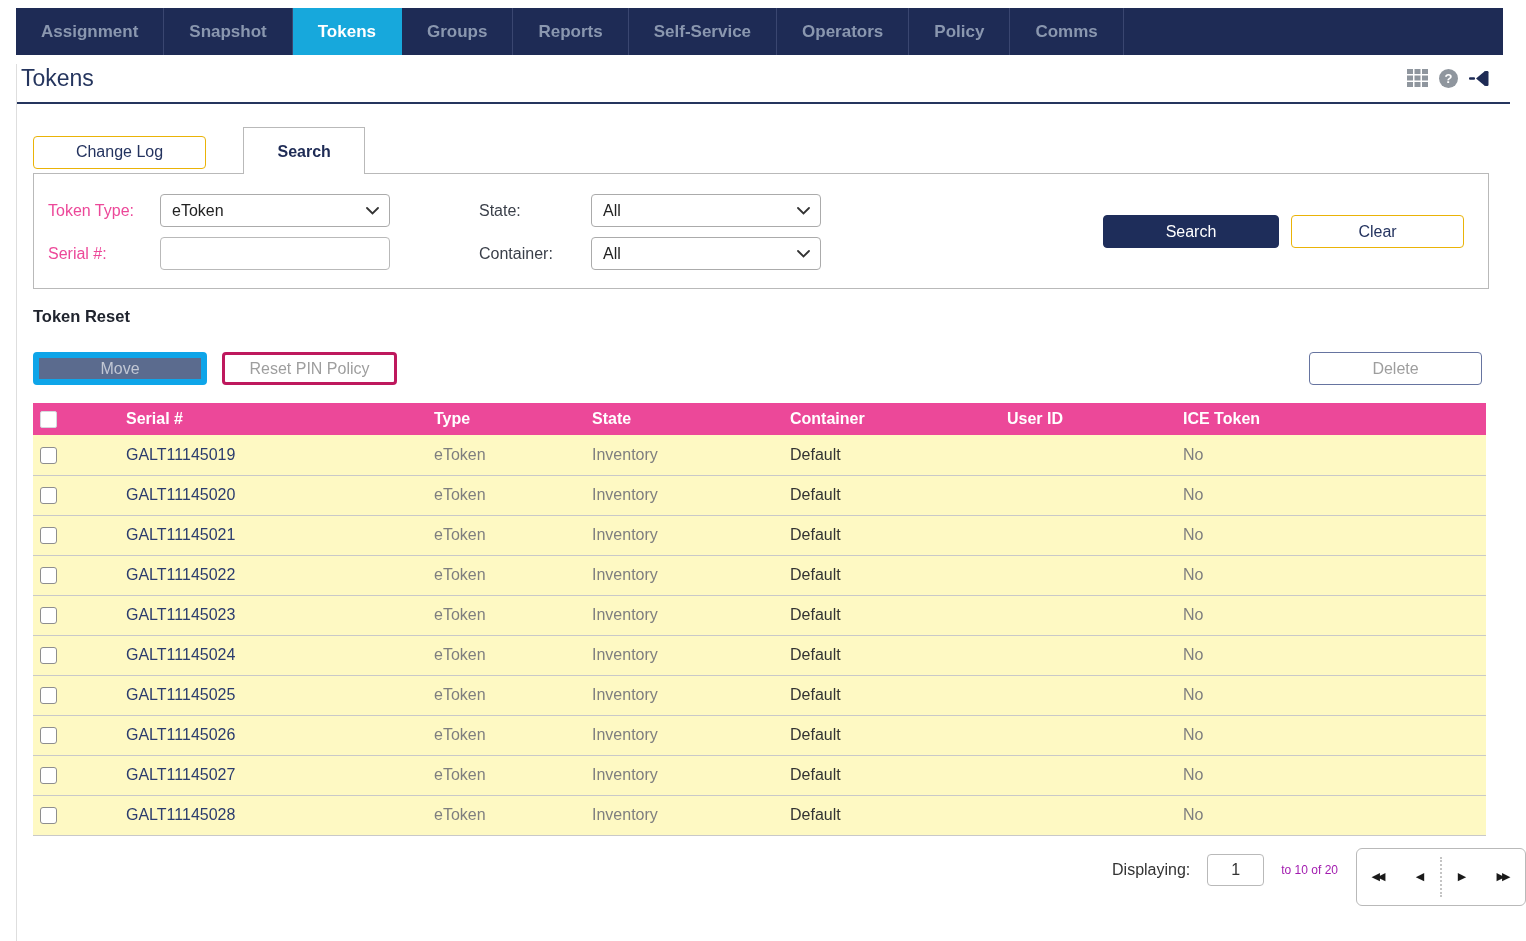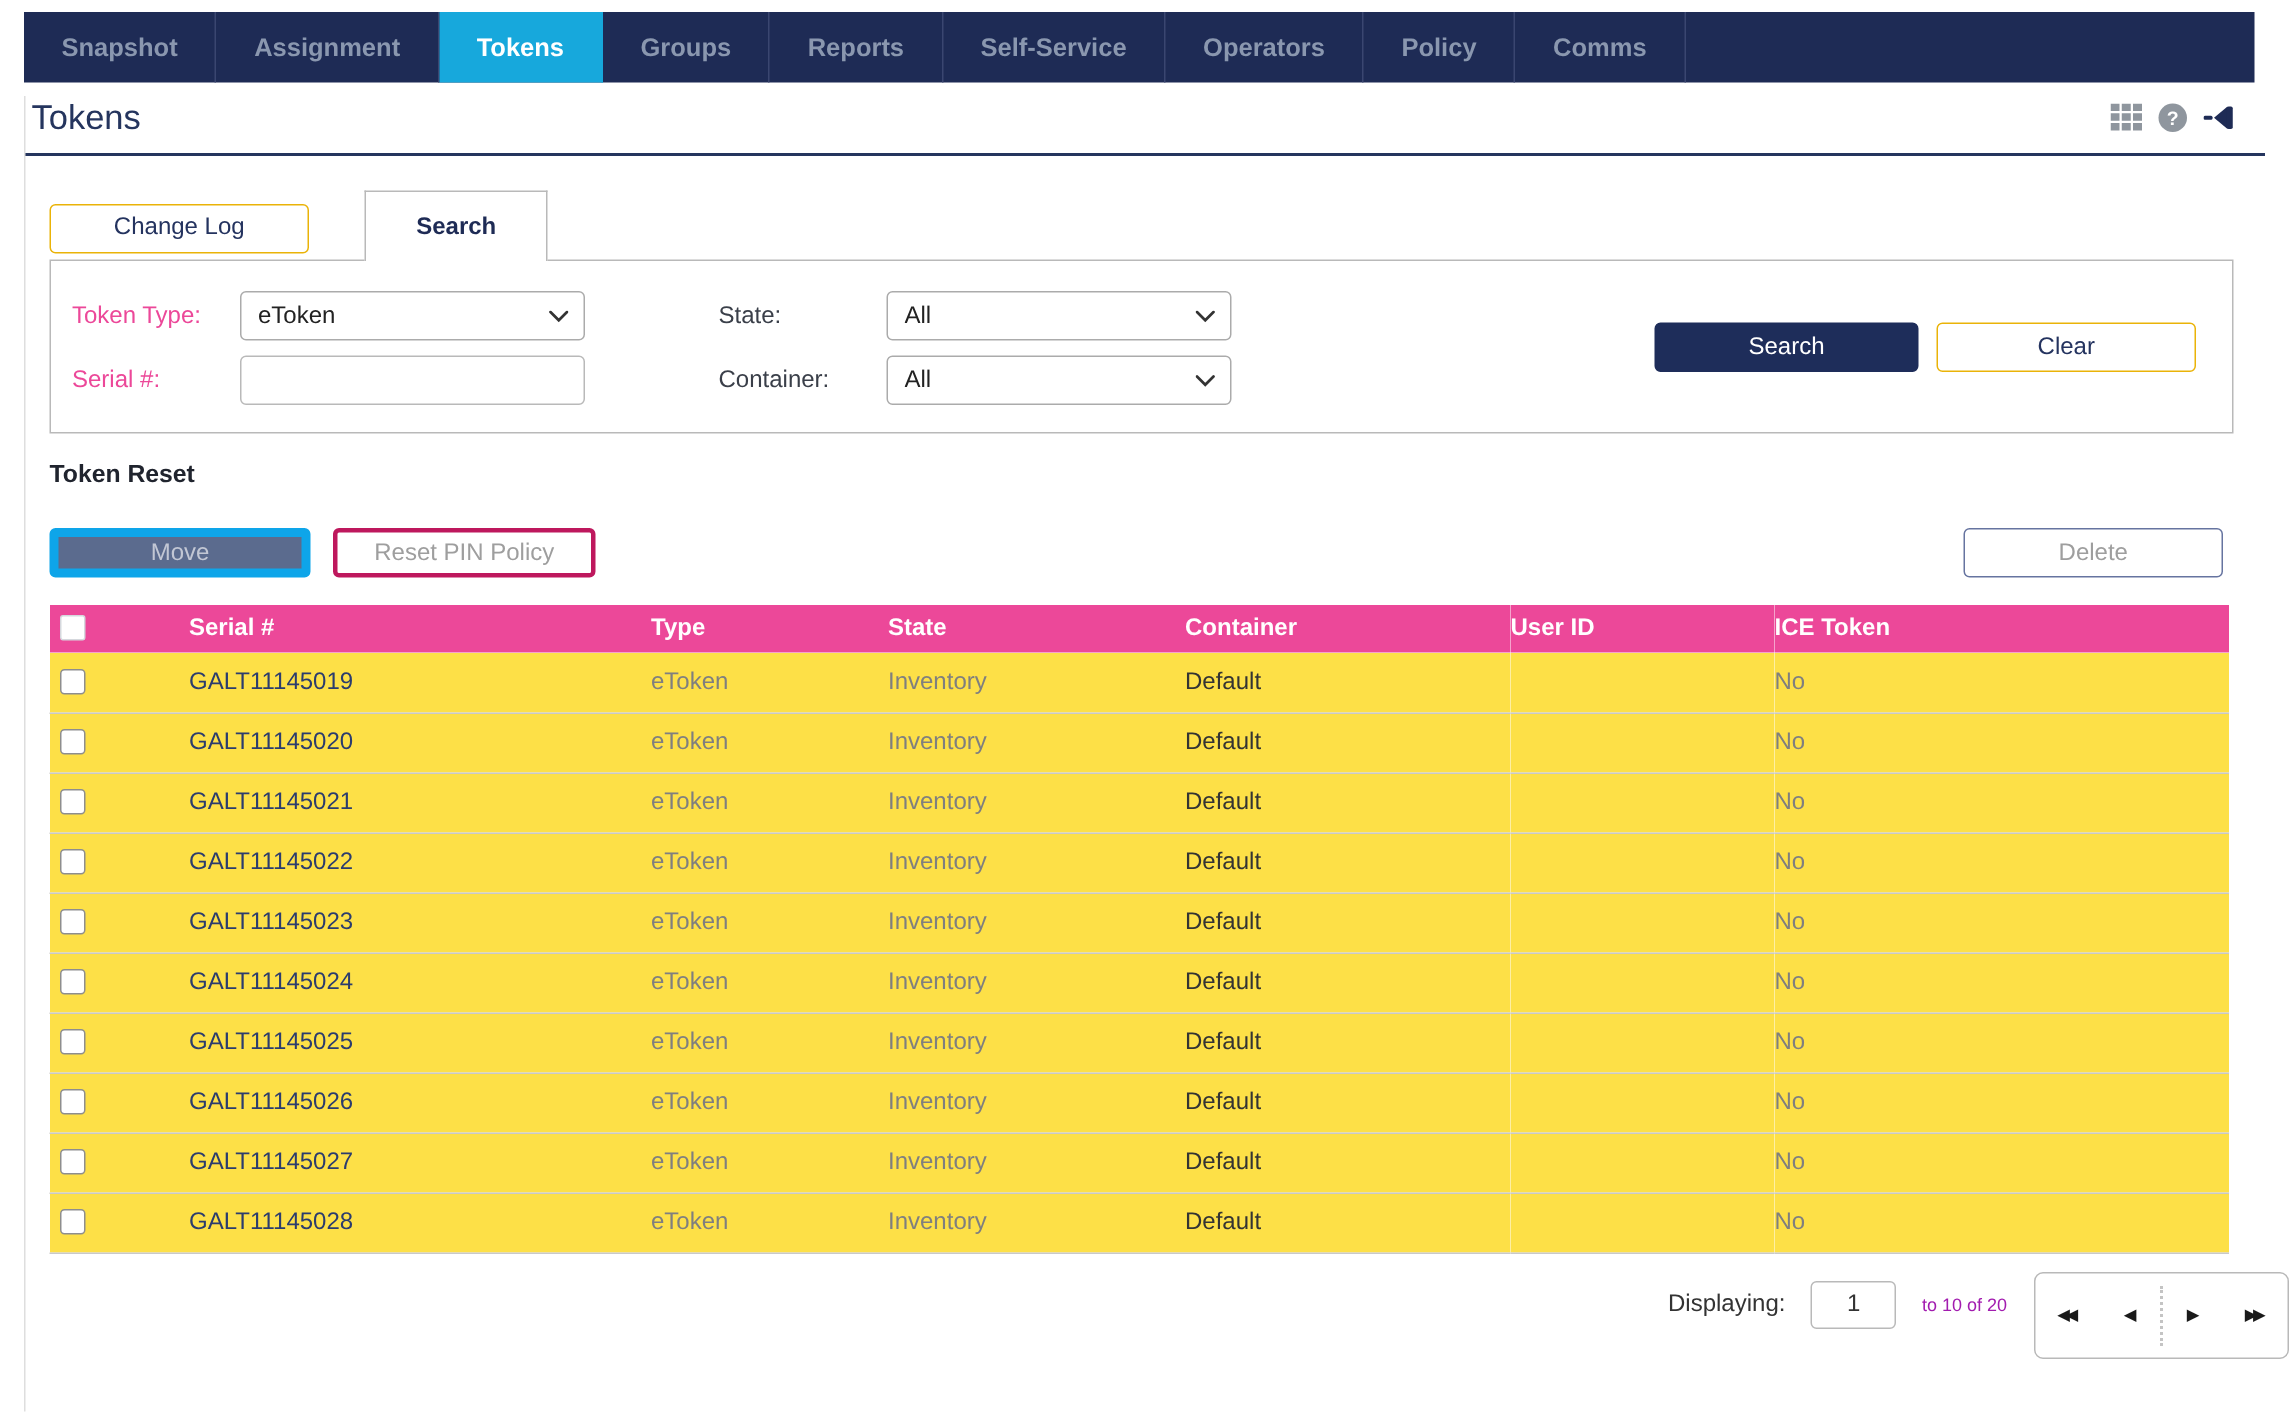--- a/index.html
+++ b/index.html
@@ -56,21 +56,21 @@
 
   
   .list-heading { margin: 18px 0 0 33px; font-size: 16.5px; font-weight: bold; color: #20242E; }
   .actions-row { display: flex; margin: 26px 44px 0 33px; gap: 15px; }
   .actions-row .btn-delete { margin-left: auto; }
 
   table.token-table { border-collapse: collapse; margin: 18px 0 0 33px; width: 1453px; table-layout: fixed; }
   .token-table th, .token-table td { text-align: left; font-size: 16px; padding: 0; overflow: hidden; }
   .token-table thead tr { background: #ec4899; height: 32px; }
   .token-table thead th { color: #fff; font-weight: bold; }
-  .token-table tbody tr { height: 40px; border-bottom: 1px solid #C9C9C9; background: #fde047; }
+  .token-table tbody tr { height: 40px; border-bottom: 1px solid #C9C9C9; background: #fef9c3; }
   .cell-check { padding-left: 7px !important; }
   .checkbox { display: inline-block; width: 17px; height: 17px; background: #fff;
     border: 1px solid #8E8E8E; border-radius: 3px; vertical-align: middle; cursor: pointer; }
   .checkbox.header { border-color: #D5D8DD; border-radius: 2px; }
   .serial { color: #2B3C6E; cursor: pointer; }
   .muted { color: #7F7F7F; }
   .dark { color: #333; }
 
   
   .footer { display: flex; align-items: center; margin: 12px 0 0 41px; height: 44px; justify-content: flex-end; }
@@ -85,22 +85,22 @@
   .pg-btn.dbl { letter-spacing: -3px; padding-right: 3px; }
   .pg-divider { width: 0; height: 40px; border-left: 2px dotted #C4C4C4; }
 </style>
 </head>
 <body>
 
 <div class="page">
 
   
   <div class="nav">
+    <div class="nav-tab">Assignment</div>
     <div class="nav-tab">Snapshot</div>
-    <div class="nav-tab">Assignment</div>
     <div class="nav-tab active">Tokens</div>
     <div class="nav-tab">Groups</div>
     <div class="nav-tab">Reports</div>
     <div class="nav-tab">Self-Service</div>
     <div class="nav-tab">Operators</div>
     <div class="nav-tab">Policy</div>
     <div class="nav-tab">Comms</div>
     <div class="nav-fill"></div>
   </div>
 

